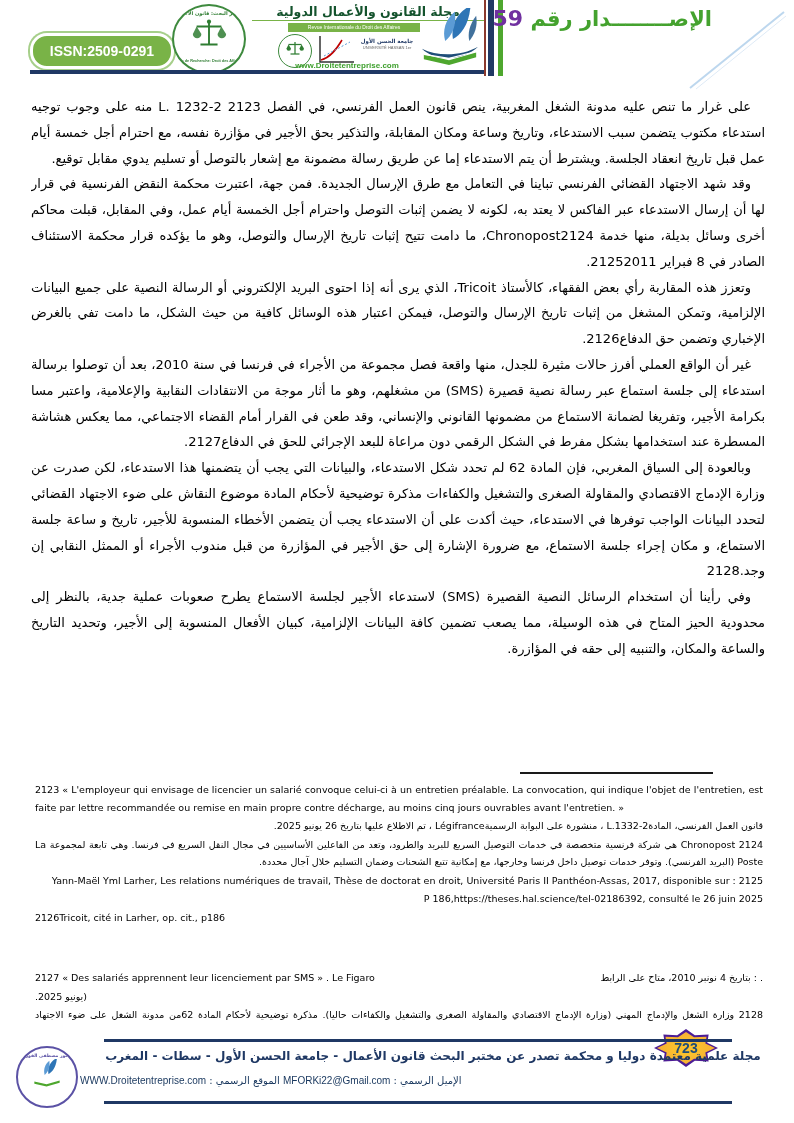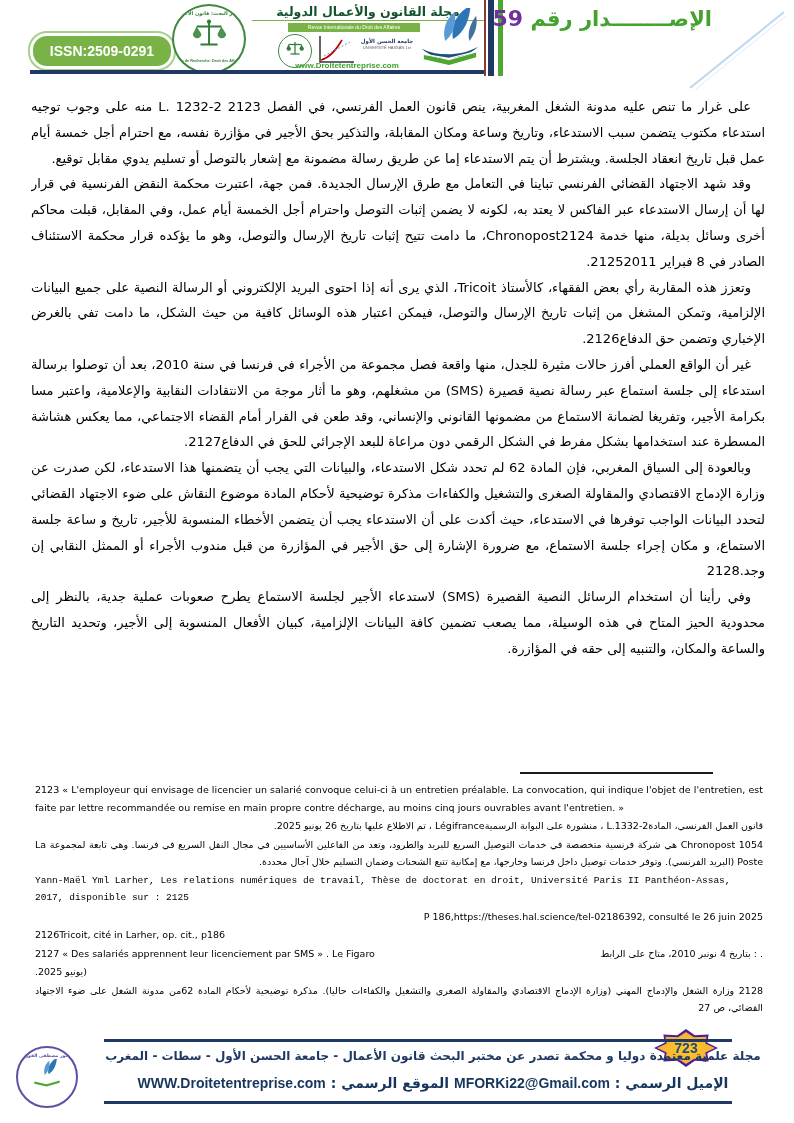--- a/index.html
+++ b/index.html
@@ -39,27 +39,27 @@
   
   .body-text{position:absolute;left:31px;top:94px;width:734px;height:672px;overflow:hidden;
      color:#000;font-size:13px;line-height:25.8px;text-align:justify;}
   .body-text p{margin:0;text-indent:14px;}
   
   .fn-sep{position:absolute;left:520px;top:772px;width:193px;height:2px;background:#1a1a1a;}
   .footnotes{position:absolute;left:35px;top:781px;width:728px;height:246px;overflow:hidden;
      color:#000;font-size:9.5px;line-height:17.5px;}
   .fn-line{margin:0 0 1px 0;}
   .fn-flex{display:flex;justify-content:space-between;gap:6px;}
-  .fn-flex span{white-space:nowrap;overflow:hidden;}
+  .fn-flex span{white-space:nowrap;overflow:hidden;margin-top:42px;}
   
   .footer-rule{position:absolute;left:104px;width:628px;height:3px;background:#1F3864;}
   .footer-line1{position:absolute;left:80px;top:1049px;width:706px;text-align:center;color:#1F3864;
      font-weight:bold;font-size:12px;}
-  .footer-line2{position:absolute;left:80px;top:1075px;width:706px;text-align:center;color:#17365D;
-     font-weight:bold;font-size:14px;}
+  .footer-line2{position:absolute;left:80px;top:1075px;width:706px;text-align:left;color:#17365D;
+     font-weight:normal;font-size:10px;}
   .footer-line2 .latin{font-family:"Liberation Sans",sans-serif;}
   .badge{position:absolute;left:654px;top:1029px;width:64px;height:38px;
      clip-path:polygon(50% 0%,63.8% 16.7%,85.4% 14.6%,83.3% 36.2%,100% 50%,83.3% 63.8%,85.4% 85.4%,
      63.8% 83.3%,50% 100%,36.2% 83.3%,14.6% 85.4%,16.7% 63.8%,0% 50%,16.7% 36.2%,14.6% 14.6%,36.2% 16.7%);
      background:#4c1d95;}
   .badge-inner{position:absolute;inset:3px;clip-path:inherit;background:radial-gradient(#FBC02D 30%,#F2A33B);
      display:flex;align-items:center;justify-content:center;color:#1F4E79;
      font:bold 14px "Liberation Sans",sans-serif;}
   .stamp{position:absolute;left:16px;top:1046px;width:58px;height:58px;border:2.5px solid #5B52A5;
      border-radius:50%;background:#fff;overflow:hidden;text-align:center;}
@@ -153,22 +153,22 @@
       <p dir="rtl">وتعزز هذه المقاربة رأي بعض الفقهاء، كالأستاذ Tricoit، الذي يرى أنه إذا احتوى البريد الإلكتروني أو الرسالة النصية على جميع البيانات الإلزامية، وتمكن المشغل من إثبات تاريخ الإرسال والتوصل، فيمكن اعتبار هذه الوسائل كافية من حيث الشكل، ما دامت تفي بالغرض الإخباري وتضمن حق الدفاع2126.</p>
       <p dir="rtl">غير أن الواقع العملي أفرز حالات مثيرة للجدل، منها واقعة فصل مجموعة من الأجراء في فرنسا في سنة 2010، بعد أن توصلوا برسالة استدعاء إلى جلسة استماع عبر رسالة نصية قصيرة (SMS) من مشغلهم، وهو ما أثار موجة من الانتقادات النقابية والإعلامية، واعتبر مسا بكرامة الأجير، وتفريغا لضمانة الاستماع من مضمونها القانوني والإنساني، وقد طعن في القرار أمام القضاء الاجتماعي، مما يعكس هشاشة المسطرة عند استخدامها بشكل مفرط في الشكل الرقمي دون مراعاة للبعد الإجرائي للحق في الدفاع2127.</p>
       <p dir="rtl">وبالعودة إلى السياق المغربي، فإن المادة 62 لم تحدد شكل الاستدعاء، والبيانات التي يجب أن يتضمنها هذا الاستدعاء، لكن صدرت عن وزارة الإدماج الاقتصادي والمقاولة الصغرى والتشغيل والكفاءات مذكرة توضيحية لأحكام المادة موضوع النقاش على ضوء الاجتهاد القضائي لتحدد البيانات الواجب توفرها في الاستدعاء، حيث أكدت على أن الاستدعاء يجب أن يتضمن الأخطاء المنسوبة للأجير، تاريخ و ساعة جلسة الاستماع، و مكان إجراء جلسة الاستماع، مع ضرورة الإشارة إلى حق الأجير في المؤازرة من قبل مندوب الأجراء أو الممثل النقابي إن وجد.2128</p>
       <p dir="rtl">وفي رأينا أن استخدام الرسائل النصية القصيرة (SMS) لاستدعاء الأجير لجلسة الاستماع يطرح صعوبات عملية جدية، بالنظر إلى محدودية الحيز المتاح في هذه الوسيلة، مما يصعب تضمين كافة البيانات الإلزامية، كبيان الأفعال المنسوبة إلى الأجير، وتحديد التاريخ والساعة والمكان، والتنبيه إلى حقه في المؤازرة.</p>
     </div>
 
   <div class="fn-sep"></div>
   <div class="footnotes">
       <div class="fn-line" dir="ltr" style="text-align: justify;">2123 « L'employeur qui envisage de licencier un salarié convoque celui-ci à un entretien préalable. La convocation, qui indique l'objet de l'entretien, est faite par lettre recommandée ou remise en main propre contre décharge, au moins cinq jours ouvrables avant l'entretien. »</div>
       <div class="fn-line" dir="rtl" style="text-align: right;">قانون العمل الفرنسي، المادةL.1332-2 ، منشورة على البوابة الرسميةLégifrance ، تم الاطلاع عليها بتاريخ 26 يونيو 2025.</div>
-      <div class="fn-line" dir="rtl" style="text-align: justify;">Chronopost 1054 هي شركة فرنسية متخصصة في خدمات التوصيل السريع للبريد والطرود، وتعد من الفاعلين الأساسيين في مجال النقل السريع في فرنسا. وهي تابعة لمجموعة La Poste (البريد الفرنسي). وتوفر خدمات توصيل داخل فرنسا وخارجها، مع إمكانية تتبع الشحنات وضمان التسليم خلال آجال محددة.</div>
-      <div class="fn-line" dir="rtl" style="text-align: left; font-family: Liberation Mono, monospace;">Yann-Maël Yml Larher, Les relations numériques de travail, Thèse de doctorat en droit, Université Paris II Panthéon-Assas, 2017, disponible sur : 2125</div>
+      <div class="fn-line" dir="rtl" style="text-align: justify;">Chronopost 2124 هي شركة فرنسية متخصصة في خدمات التوصيل السريع للبريد والطرود، وتعد من الفاعلين الأساسيين في مجال النقل السريع في فرنسا. وهي تابعة لمجموعة La Poste (البريد الفرنسي). وتوفر خدمات توصيل داخل فرنسا وخارجها، مع إمكانية تتبع الشحنات وضمان التسليم خلال آجال محددة.</div>
+      <div class="fn-line" dir="rtl" style="text-align: right;">Yann-Maël Yml Larher, Les relations numériques de travail, Thèse de doctorat en droit, Université Paris II Panthéon-Assas, 2017, disponible sur : 2125</div>
       <div class="fn-line" dir="rtl" style="text-align: right;">P 186,https://theses.hal.science/tel-02186392, consulté le 26 juin 2025</div>
       <div class="fn-line" dir="ltr" style="text-align: left;">2126Tricoit, cité in Larher, op. cit., p186</div>
       <div class="fn-line fn-flex">
         <span dir="ltr">2127 « Des salariés apprennent leur licenciement par SMS » . Le Figaro</span>
         <span dir="rtl">. : بتاريخ 4 نونبر 2010، متاح على الرابط</span>
       </div>
       <div class="fn-line" dir="rtl" style="text-align: left;">(يونيو 2025.</div>
       <div class="fn-line" dir="rtl" style="text-align: justify;">2128 وزارة الشغل والإدماج المهني (وزارة الإدماج الاقتصادي والمقاولة الصغرى والتشغيل والكفاءات حاليا). مذكرة توضيحية لأحكام المادة 62من مدونة الشغل على ضوء الاجتهاد القضائي، ص 27</div>
     </div>
 

